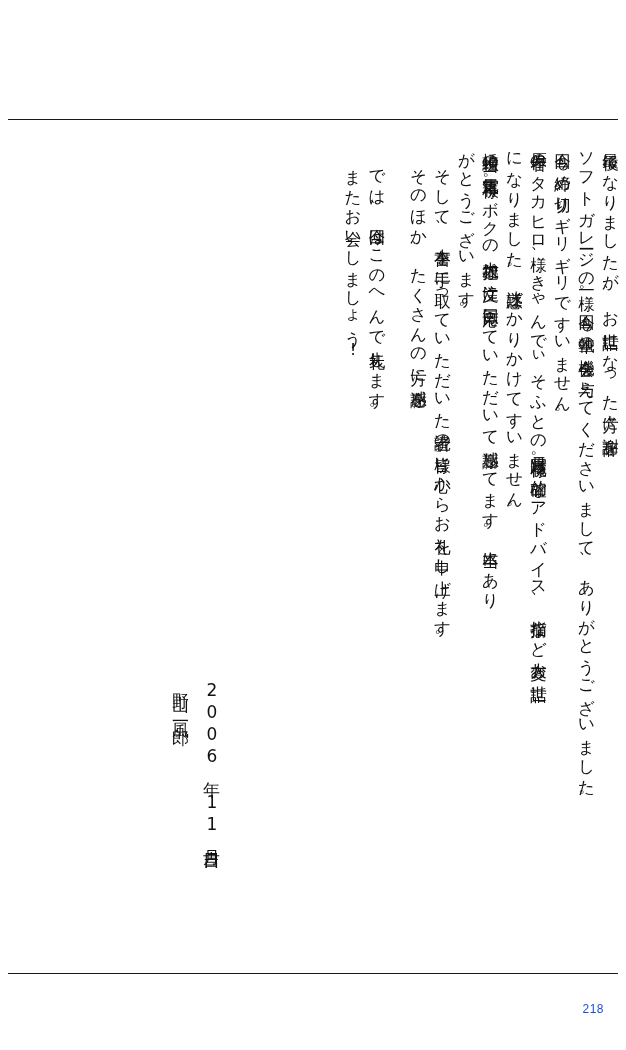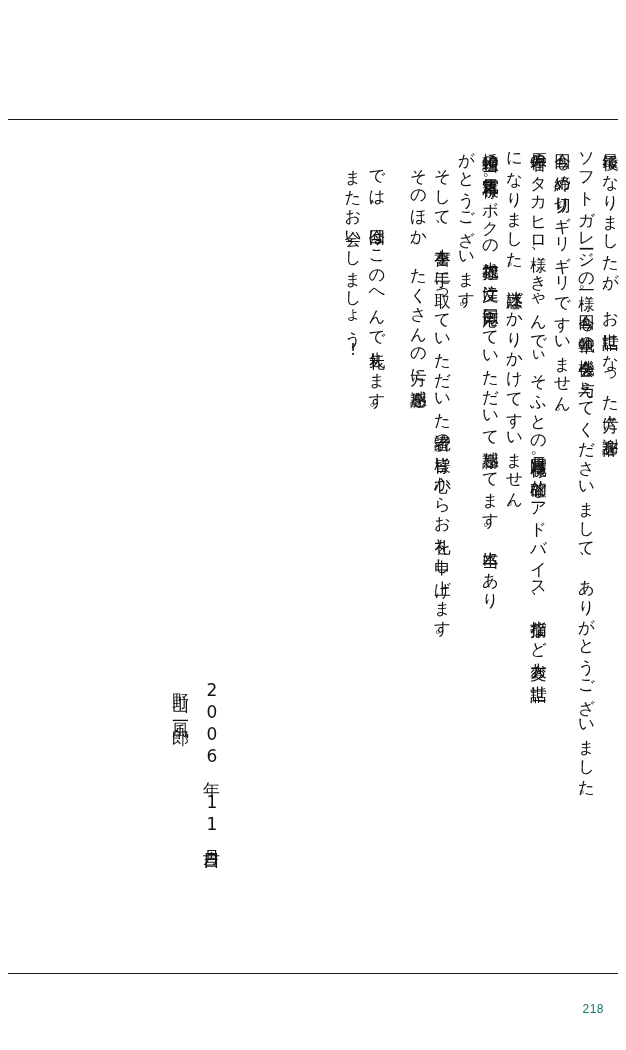--- a/index.html
+++ b/index.html
@@ -88,21 +88,21 @@
   .sig-line.name {
     margin-left: 20px;
     letter-spacing: 3px;
   }
   .page-number {
     position: absolute;
     right: 22px;
     top: 1002px;
     font-family: "Liberation Sans", sans-serif;
     font-size: 12px;
-    color: #0f766e;
+    color: #1d4ed8;
     letter-spacing: 0.5px;
     text-align: center;
   }
 </style>
 </head>
 <body>
 
 <div class="page">
 
   <div class="rule-top"></div>

